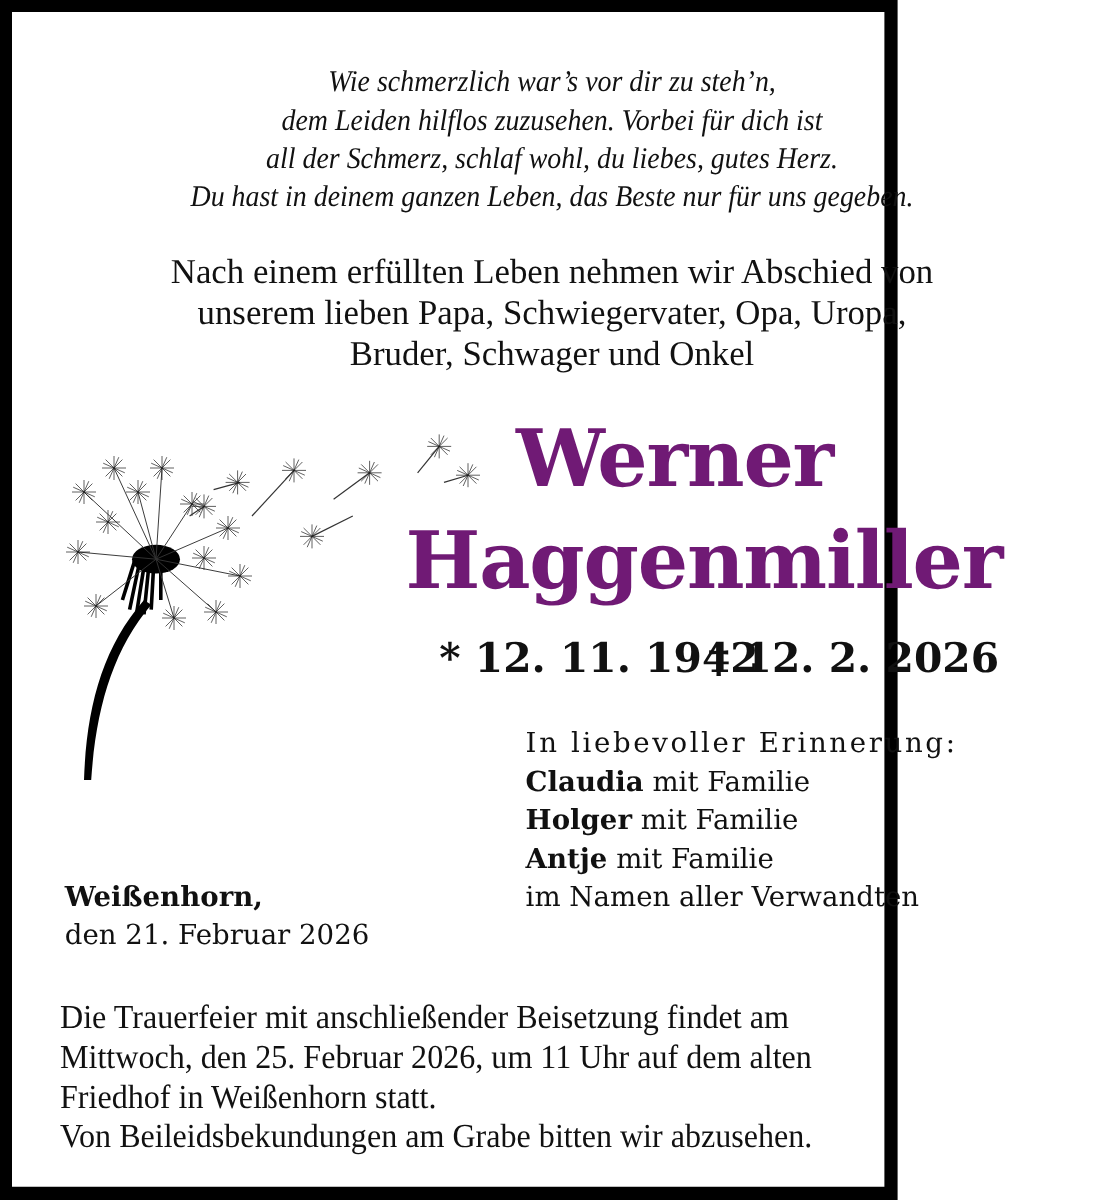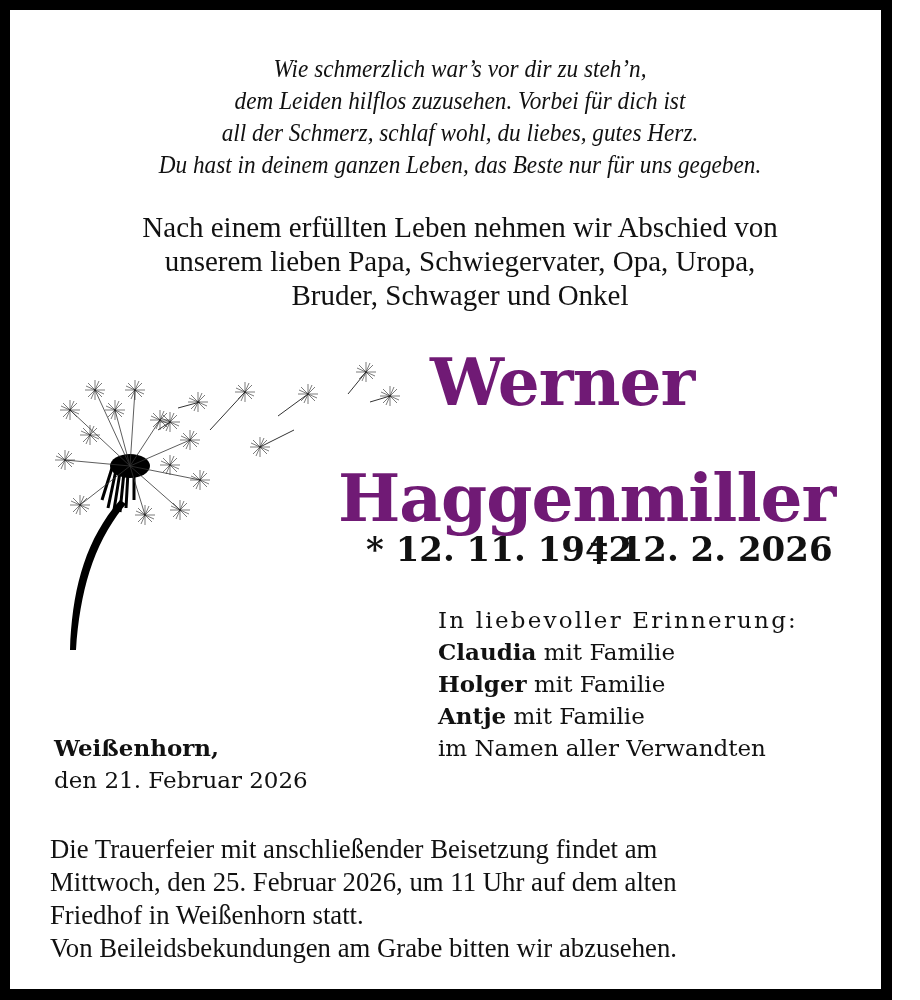--- a/index.html
+++ b/index.html
@@ -1,19 +1,19 @@
 <!DOCTYPE html>
 <html><head>
   <meta charset="utf-8">
   <style>
     html, body { margin: 0; padding: 0; background: #ffffff; }
     body { width: 920px; height: 1000px; overflow: hidden; }
     #notice {
       position: absolute; left: 0; top: 0;
-      width: 892px; height: 1000px;
+      width: 748px; height: 1000px;
       box-sizing: border-box;
       border-style: solid; border-color: #000000;
       border-width: 10px 11px 11px 10px;
       background: #ffffff;
       color: #111111;
       font-family: "DejaVu Serif", "Liberation Serif", serif;
     }
     .abs { position: absolute; white-space: nowrap; }
     #poem {
       left: 0; width: 900px; top: 43px; text-align: center;
@@ -25,21 +25,21 @@
       left: 0; width: 900px; top: 200px; text-align: center;
       font-family: "Liberation Serif", serif;
       font-size: 29px; line-height: 34px;
     }
     #intro div { display: block; }
     .name {
       font-family: "DejaVu Serif", serif; font-weight: bold;
       letter-spacing: -1px; color: #701a75;
     }
     #first-name { left: 420px; top: 335px; font-size: 66px; line-height: 74px; }
-    #last-name { left: 328px; top: 420px; font-size: 66px; line-height: 74px; margin-top: 31px; }
+    #last-name { left: 328px; top: 420px; font-size: 66px; line-height: 74px; }
     .dates { top: 522px; font-family: "DejaVu Serif", serif; font-weight: bold; font-size: 34px; line-height: 34px; }
     #birth { left: 356px; }
     #death { left: 580px; }
     #mourners {
       left: 408px; top: 594px;
       font-family: "DejaVu Serif", serif; font-size: 23px; line-height: 32px;
       color: #111;
       margin-left: 20px;
     }
     #mourners .heading { letter-spacing: 2.2px; }

